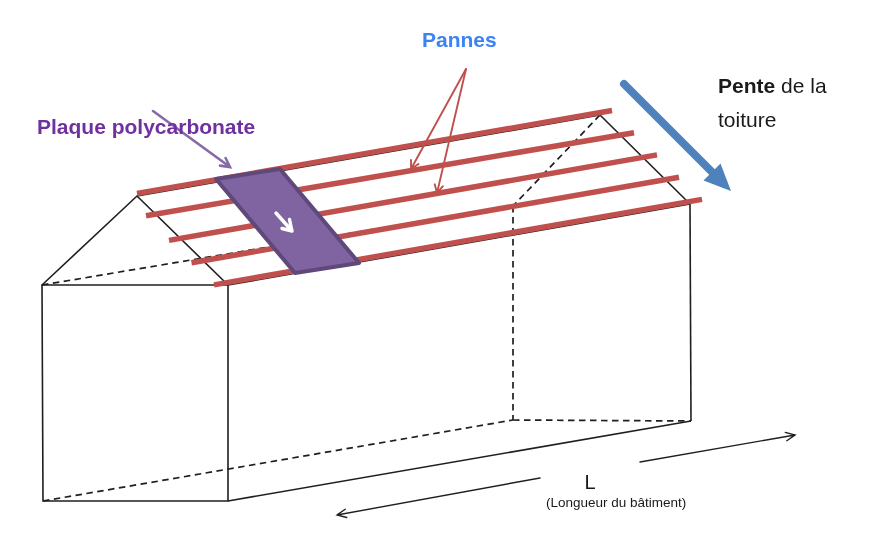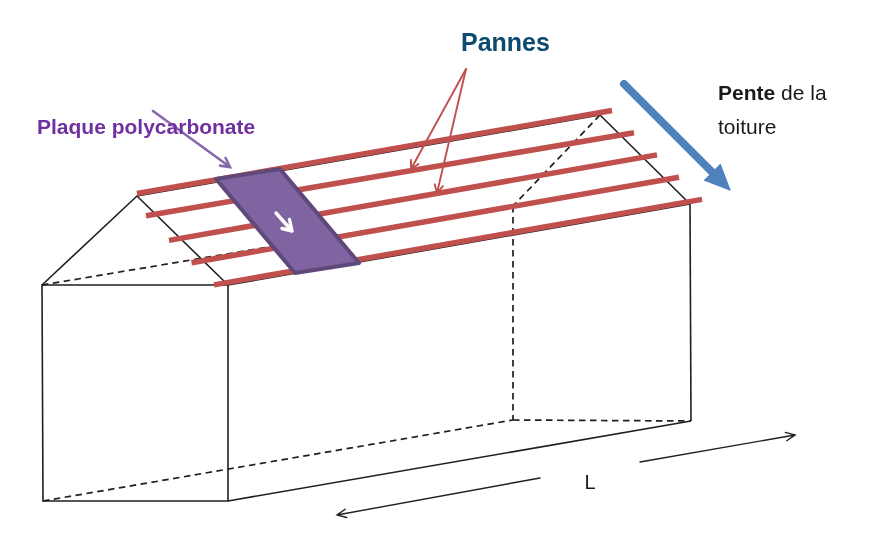--- a/index.html
+++ b/index.html
@@ -2,23 +2,23 @@
 <html><head>
 <meta charset="utf-8">
 <style>
   html,body { margin:0; padding:0; background:#fff; }
   .canvas {
     position:relative; width:873px; height:557px; background:#ffffff;
     font-family:"Liberation Sans", sans-serif; overflow:hidden;
   }
   .canvas svg { position:absolute; left:0; top:0; }
   .label { position:absolute; white-space:nowrap; }
-  .label-pannes  { left:461px; top:28px;  font-size:25px; font-weight:bold; color:#0c4a6e; }
+  .label-pannes  { left:422px; top:28px;  font-size:21px; font-weight:bold; color:#3b82f6; }
   .label-plaque  { left:37px;  top:80px;  font-size:21px; font-weight:bold; color:#7030A0;margin-top:35px; }
-  .label-pente   { left:718px; top:76px;  font-size:21px; color:#1a1a1a; line-height:34px; }
+  .label-pente   { left:718px; top:69px;  font-size:21px; color:#1a1a1a; line-height:34px; }
   .label-pente .b{ font-weight:bold; }
   .label-length  { left:574px; top:471px; width:32px; text-align:center; font-size:20px; color:#1a1a1a; }
   .label-caption { left:546px; top:495px; font-size:13.5px; color:#1a1a1a; }
 </style>
 </head>
 <body>
 
 <div class="canvas">
 
   <svg width="873" height="557" viewBox="0 0 873 557">
@@ -76,14 +76,15 @@
 
   <div class="label label-plaque">Plaque polycarbonate</div>
 
   <div class="label label-pente">
     <span class="b">Pente</span><span> de la</span><br>
     <span>toiture</span>
   </div>
 
   <div class="label label-length">L</div>
 
+  <div class="label label-caption">(Longueur du bâtiment)</div>
 
 </div>
 
 </body></html>

